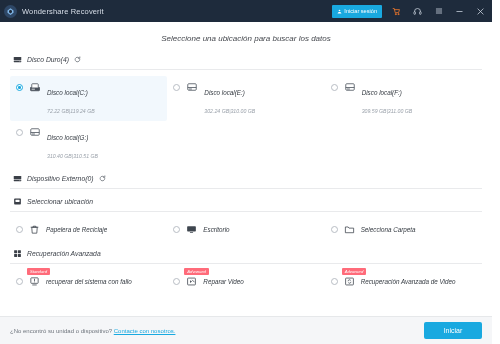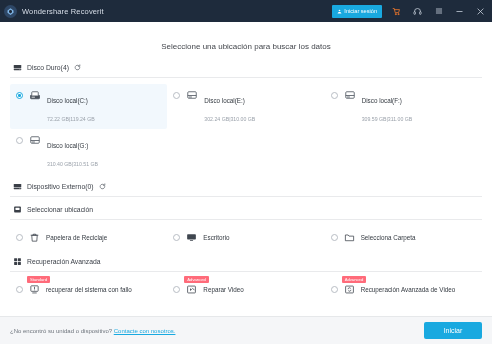--- a/index.html
+++ b/index.html
@@ -49,22 +49,23 @@
     display: flex; align-items: center; justify-content: center;
     cursor: pointer;
   }
   .tb-icon svg { display: block; }
 
   
   .content {
     flex: 1 1 auto;
     overflow: hidden;
     position: relative;
-    padding: 8px 10px;
+    padding: 0 10px;
     background: #fff;
+    font-style: italic;
   }
   .page-heading {
     text-align: center;
     font-size: 8px;
     color: #44474d;
     padding: 12px 0 11px;
   }
 
   
   .section-head {

